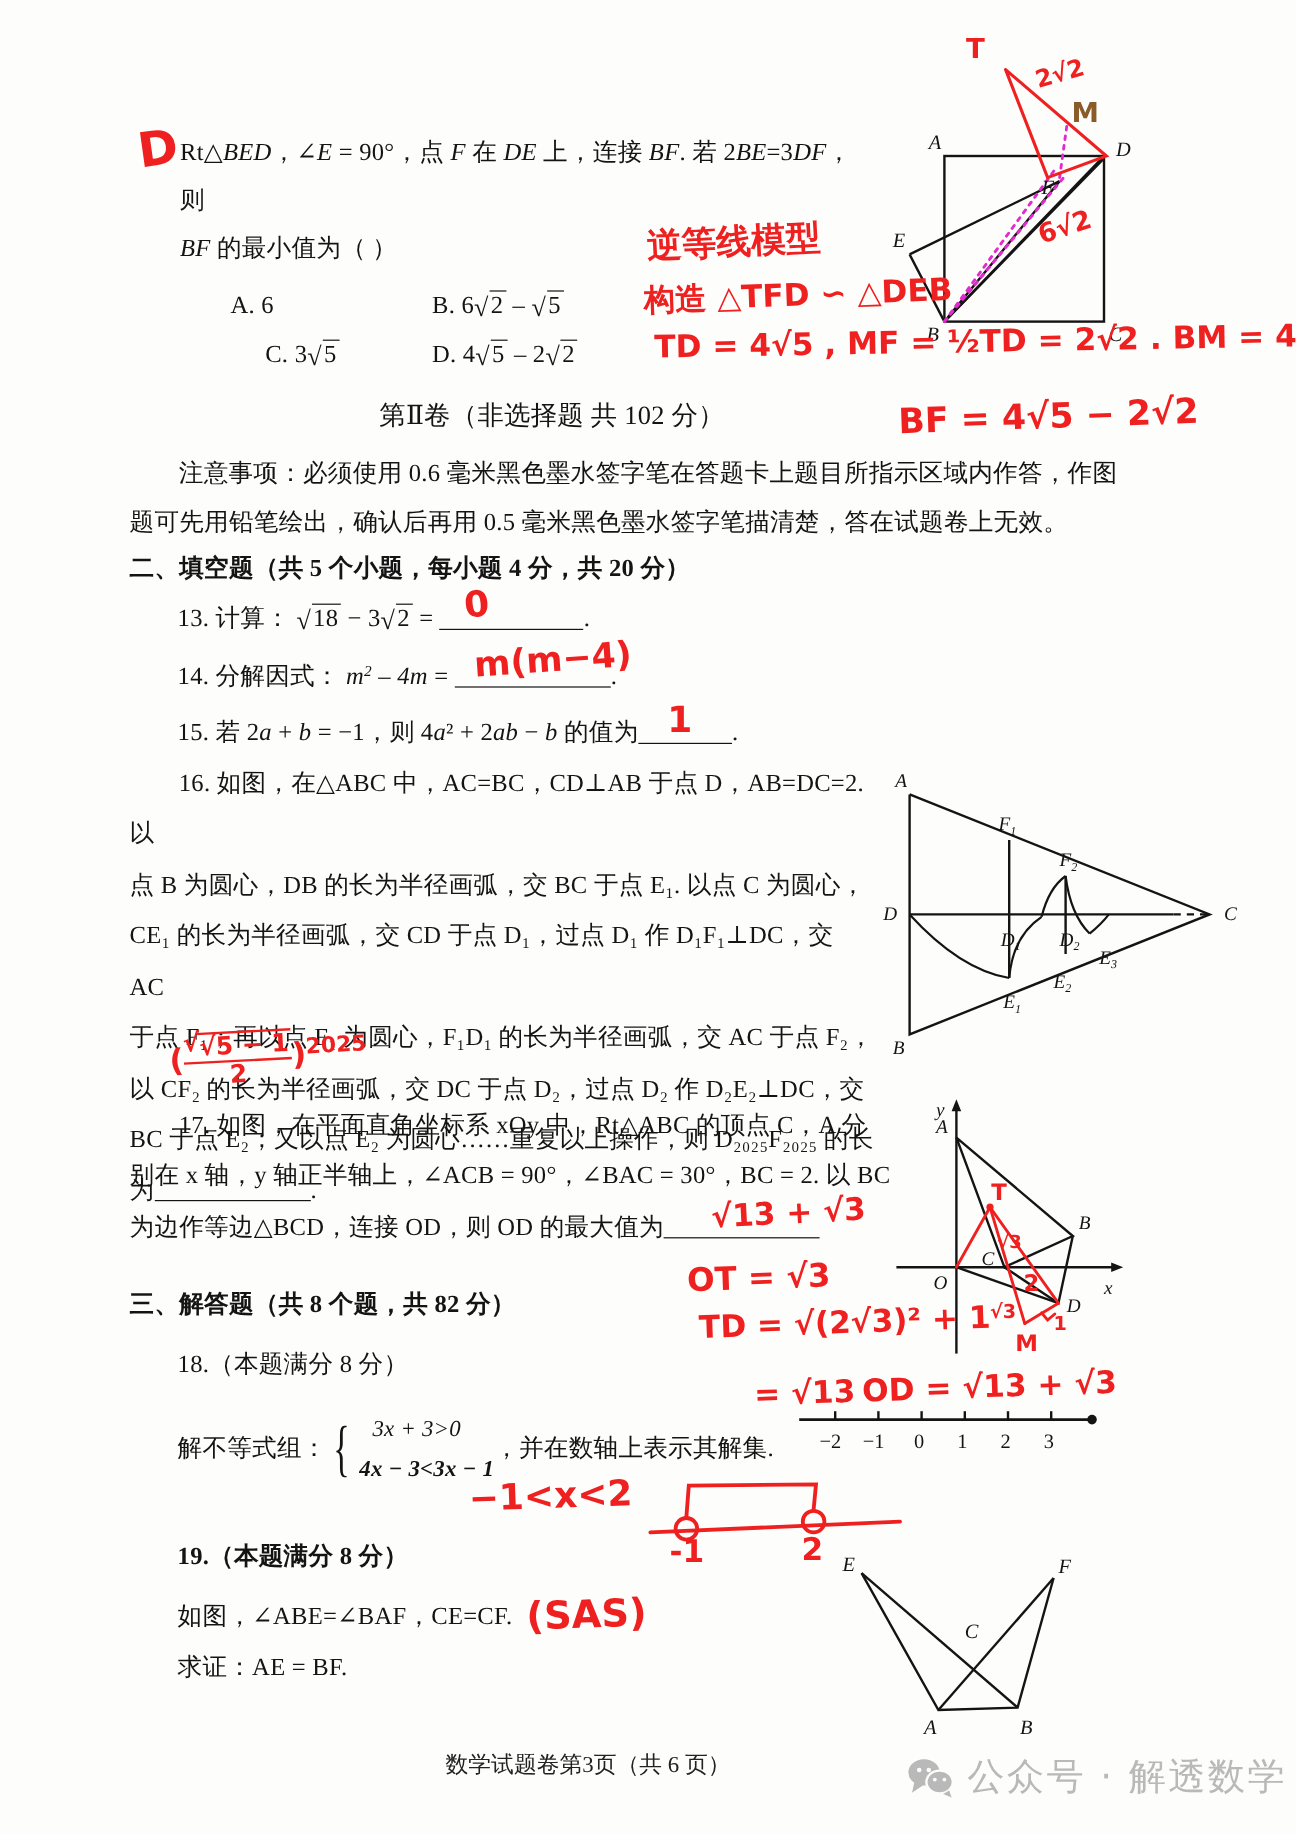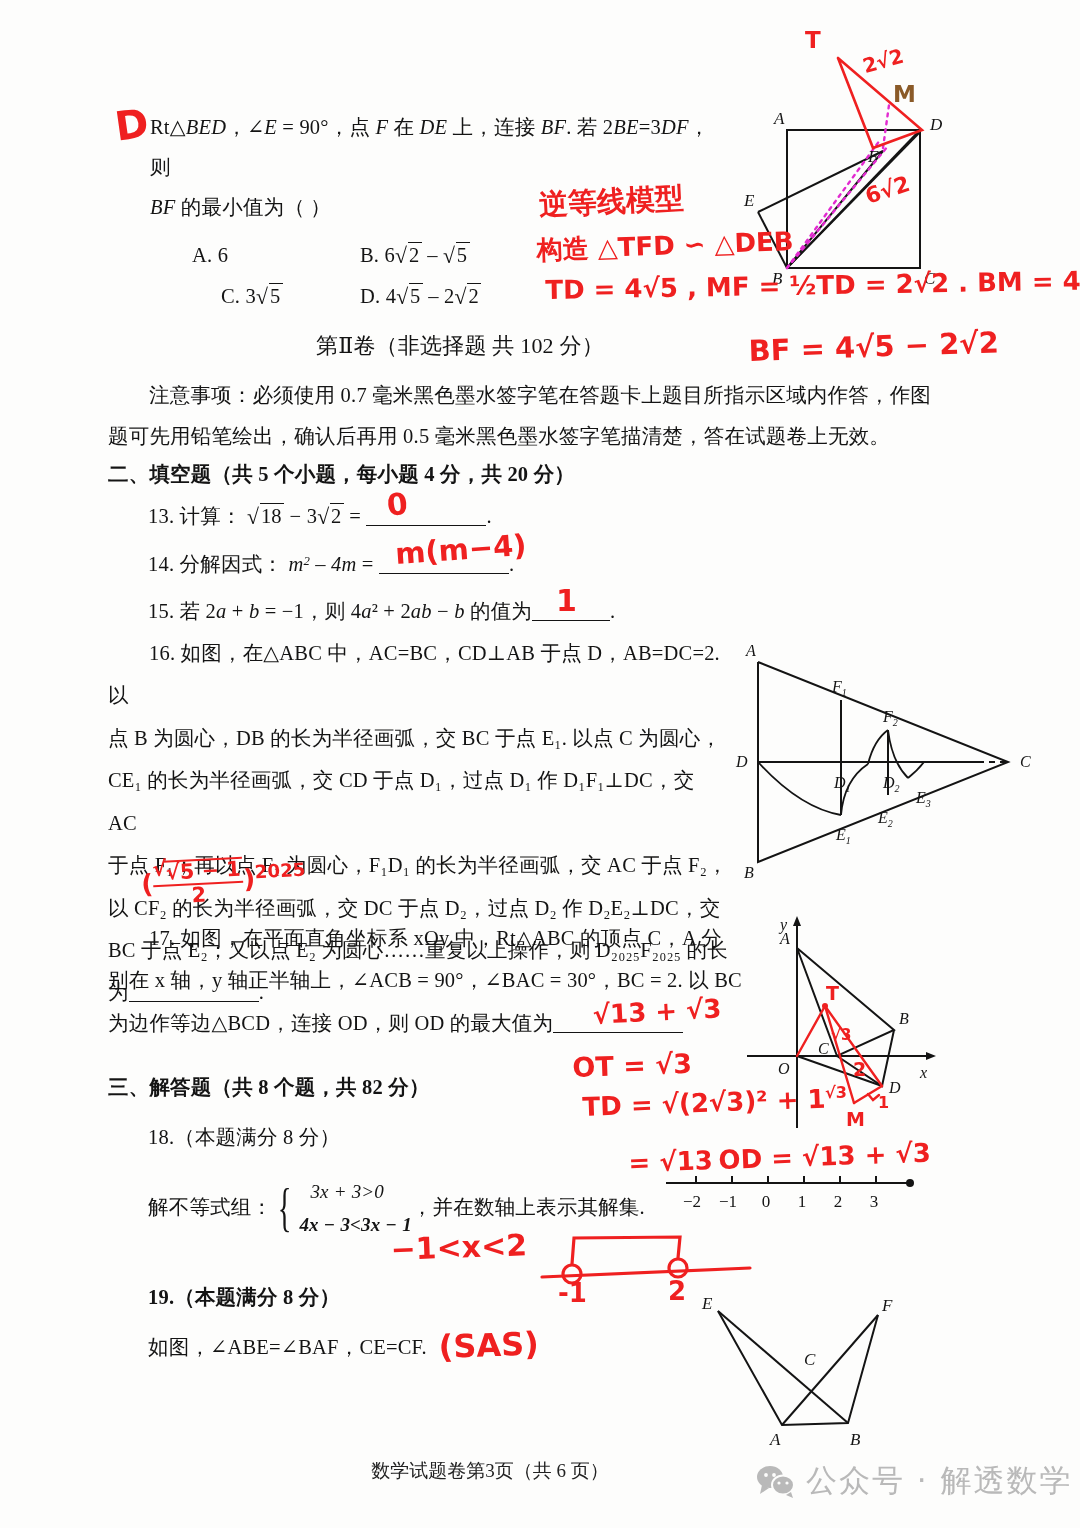--- a/index.html
+++ b/index.html
@@ -138,21 +138,21 @@
   </div>
   <div class="abs hw" style="left:748px;top:334px;font-size:29px;transform:rotate(-2deg);">
     <span>BF = 4√5 − 2√2</span>
   </div>
 
   <div class="abs ptext ctr" style="left:150px;top:325px;width:620px;font-size:22px;">
     <span>第Ⅱ卷（非选择题    共 102 分）</span>
   </div>
 
   <div class="abs ptext" style="left:108px;top:375px;width:862px;line-height:2.0;">
-    <div class="ind">注意事项：必须使用 0.7 毫米黑色墨水签字笔在答题卡上题目所指示区域内作答，作图</div>
+    <div class="ind">注意事项：必须使用 0.6 毫米黑色墨水签字笔在答题卡上题目所指示区域内作答，作图</div>
     <div>题可先用铅笔绘出，确认后再用 0.5 毫米黑色墨水签字笔描清楚，答在试题卷上无效。</div>
   </div>
 
   <div class="abs ptext" style="left:108px;top:455px;">
     <span class="bold">二、填空题（共 5 个小题，每小题 4 分，共 20 分）</span>
   </div>
 
   <div class="abs ptext" style="left:148px;top:497px;">
     <span>13.</span>
     <span>计算：</span>
@@ -359,20 +359,21 @@
         <text x="128" y="78">2</text>
       </g>
     </svg>
   </div>
 
   <div class="abs ptext" style="left:148px;top:1278px;font-weight:bold;">
     <span>19.（本题满分 8 分）</span>
   </div>
   <div class="abs ptext" style="left:148px;top:1326px;line-height:2.1;">
     <div>如图，∠ABE=∠BAF，CE=CF.</div>
+    <div>求证：AE = BF.</div>
   </div>
   <div class="abs hw" style="left:438px;top:1328px;font-size:32px;transform:rotate(-2deg);">
     <span>(SAS)</span>
   </div>
 
   <div class="abs" style="left:700px;top:1295px;">
     <svg width="290" height="160" viewBox="0 0 290 160">
       <g stroke="#141414" stroke-width="2" fill="none">
 
         <polyline points="18,16 82,130 148,128 178,20"></polyline>

